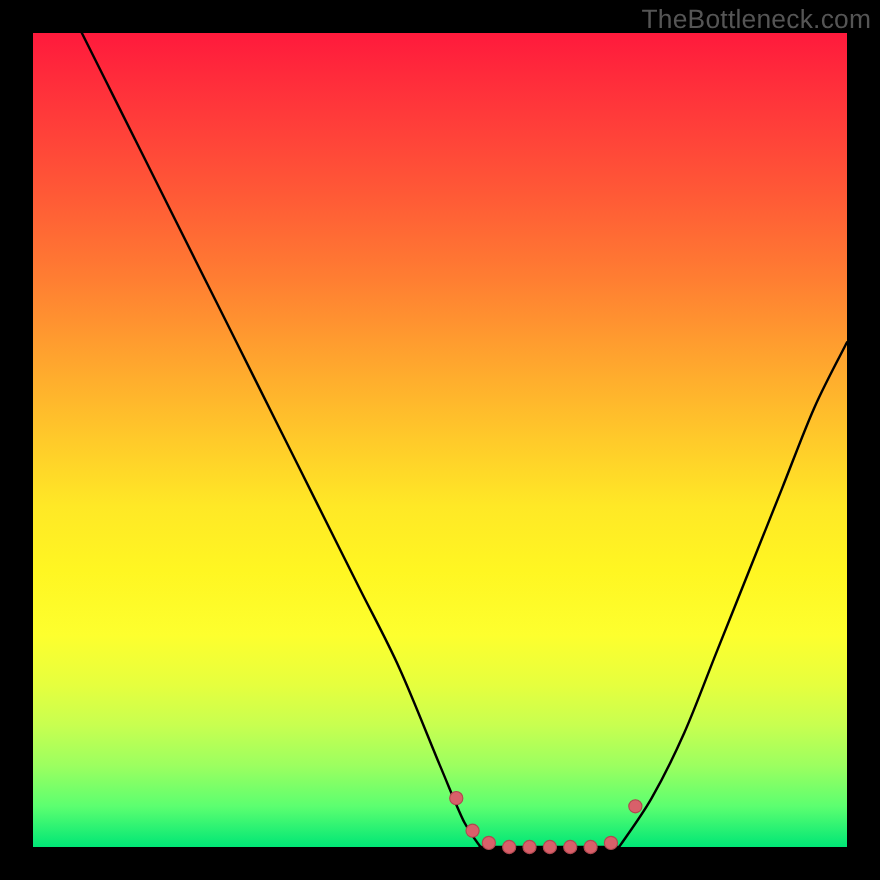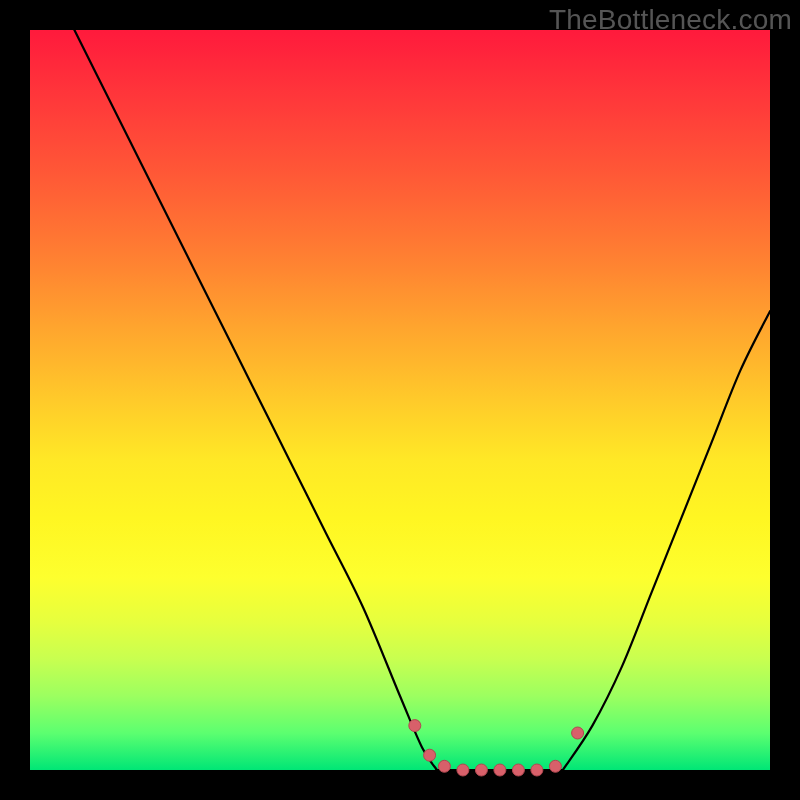--- a/index.html
+++ b/index.html
@@ -38,21 +38,21 @@
       #9cff60 90%,
       #5cff70 95%,
       #00e676 100%
     );
   }
   .watermark {
     position: absolute;
     top: 4px;
     right: 8px;
     color: #555;
-    font-size: 28px;
+    font-size: 24px;
     font-weight: 500;
     letter-spacing: 0.2px;
     user-select: none;
     text-align: right;
   }
   svg.curve-layer {
     position: absolute;
     left: 0;
     top: 0;
     width: 740px;

